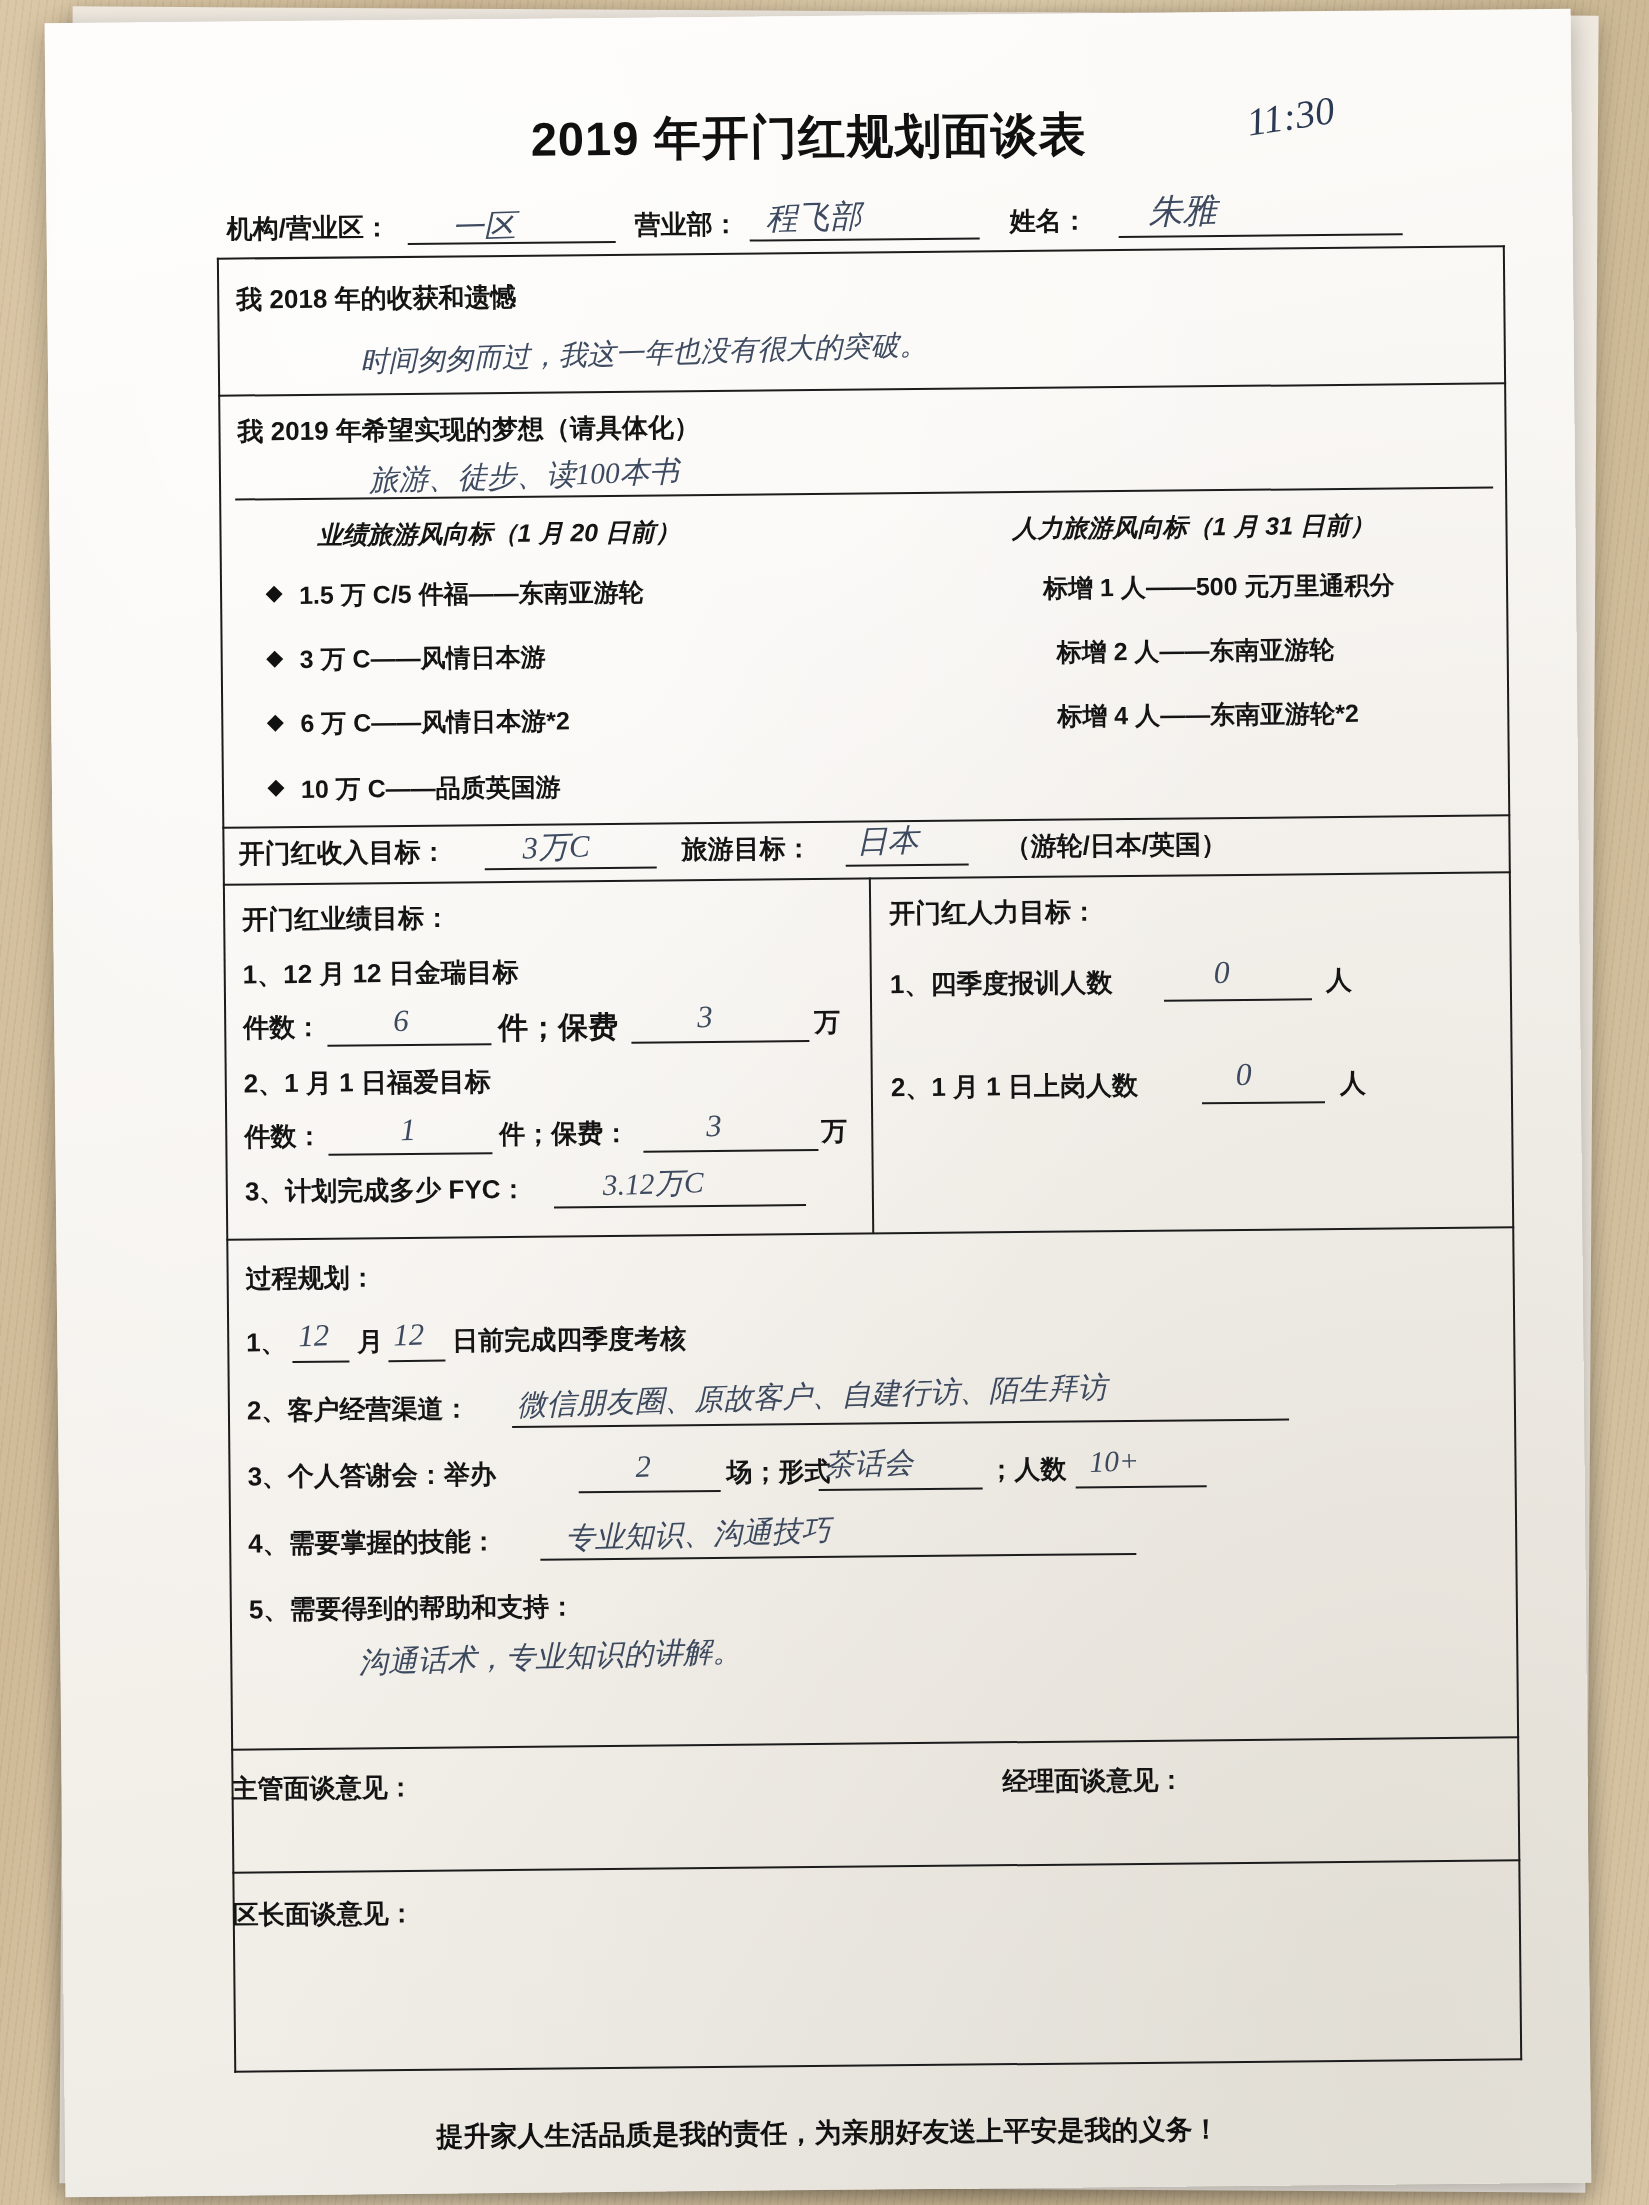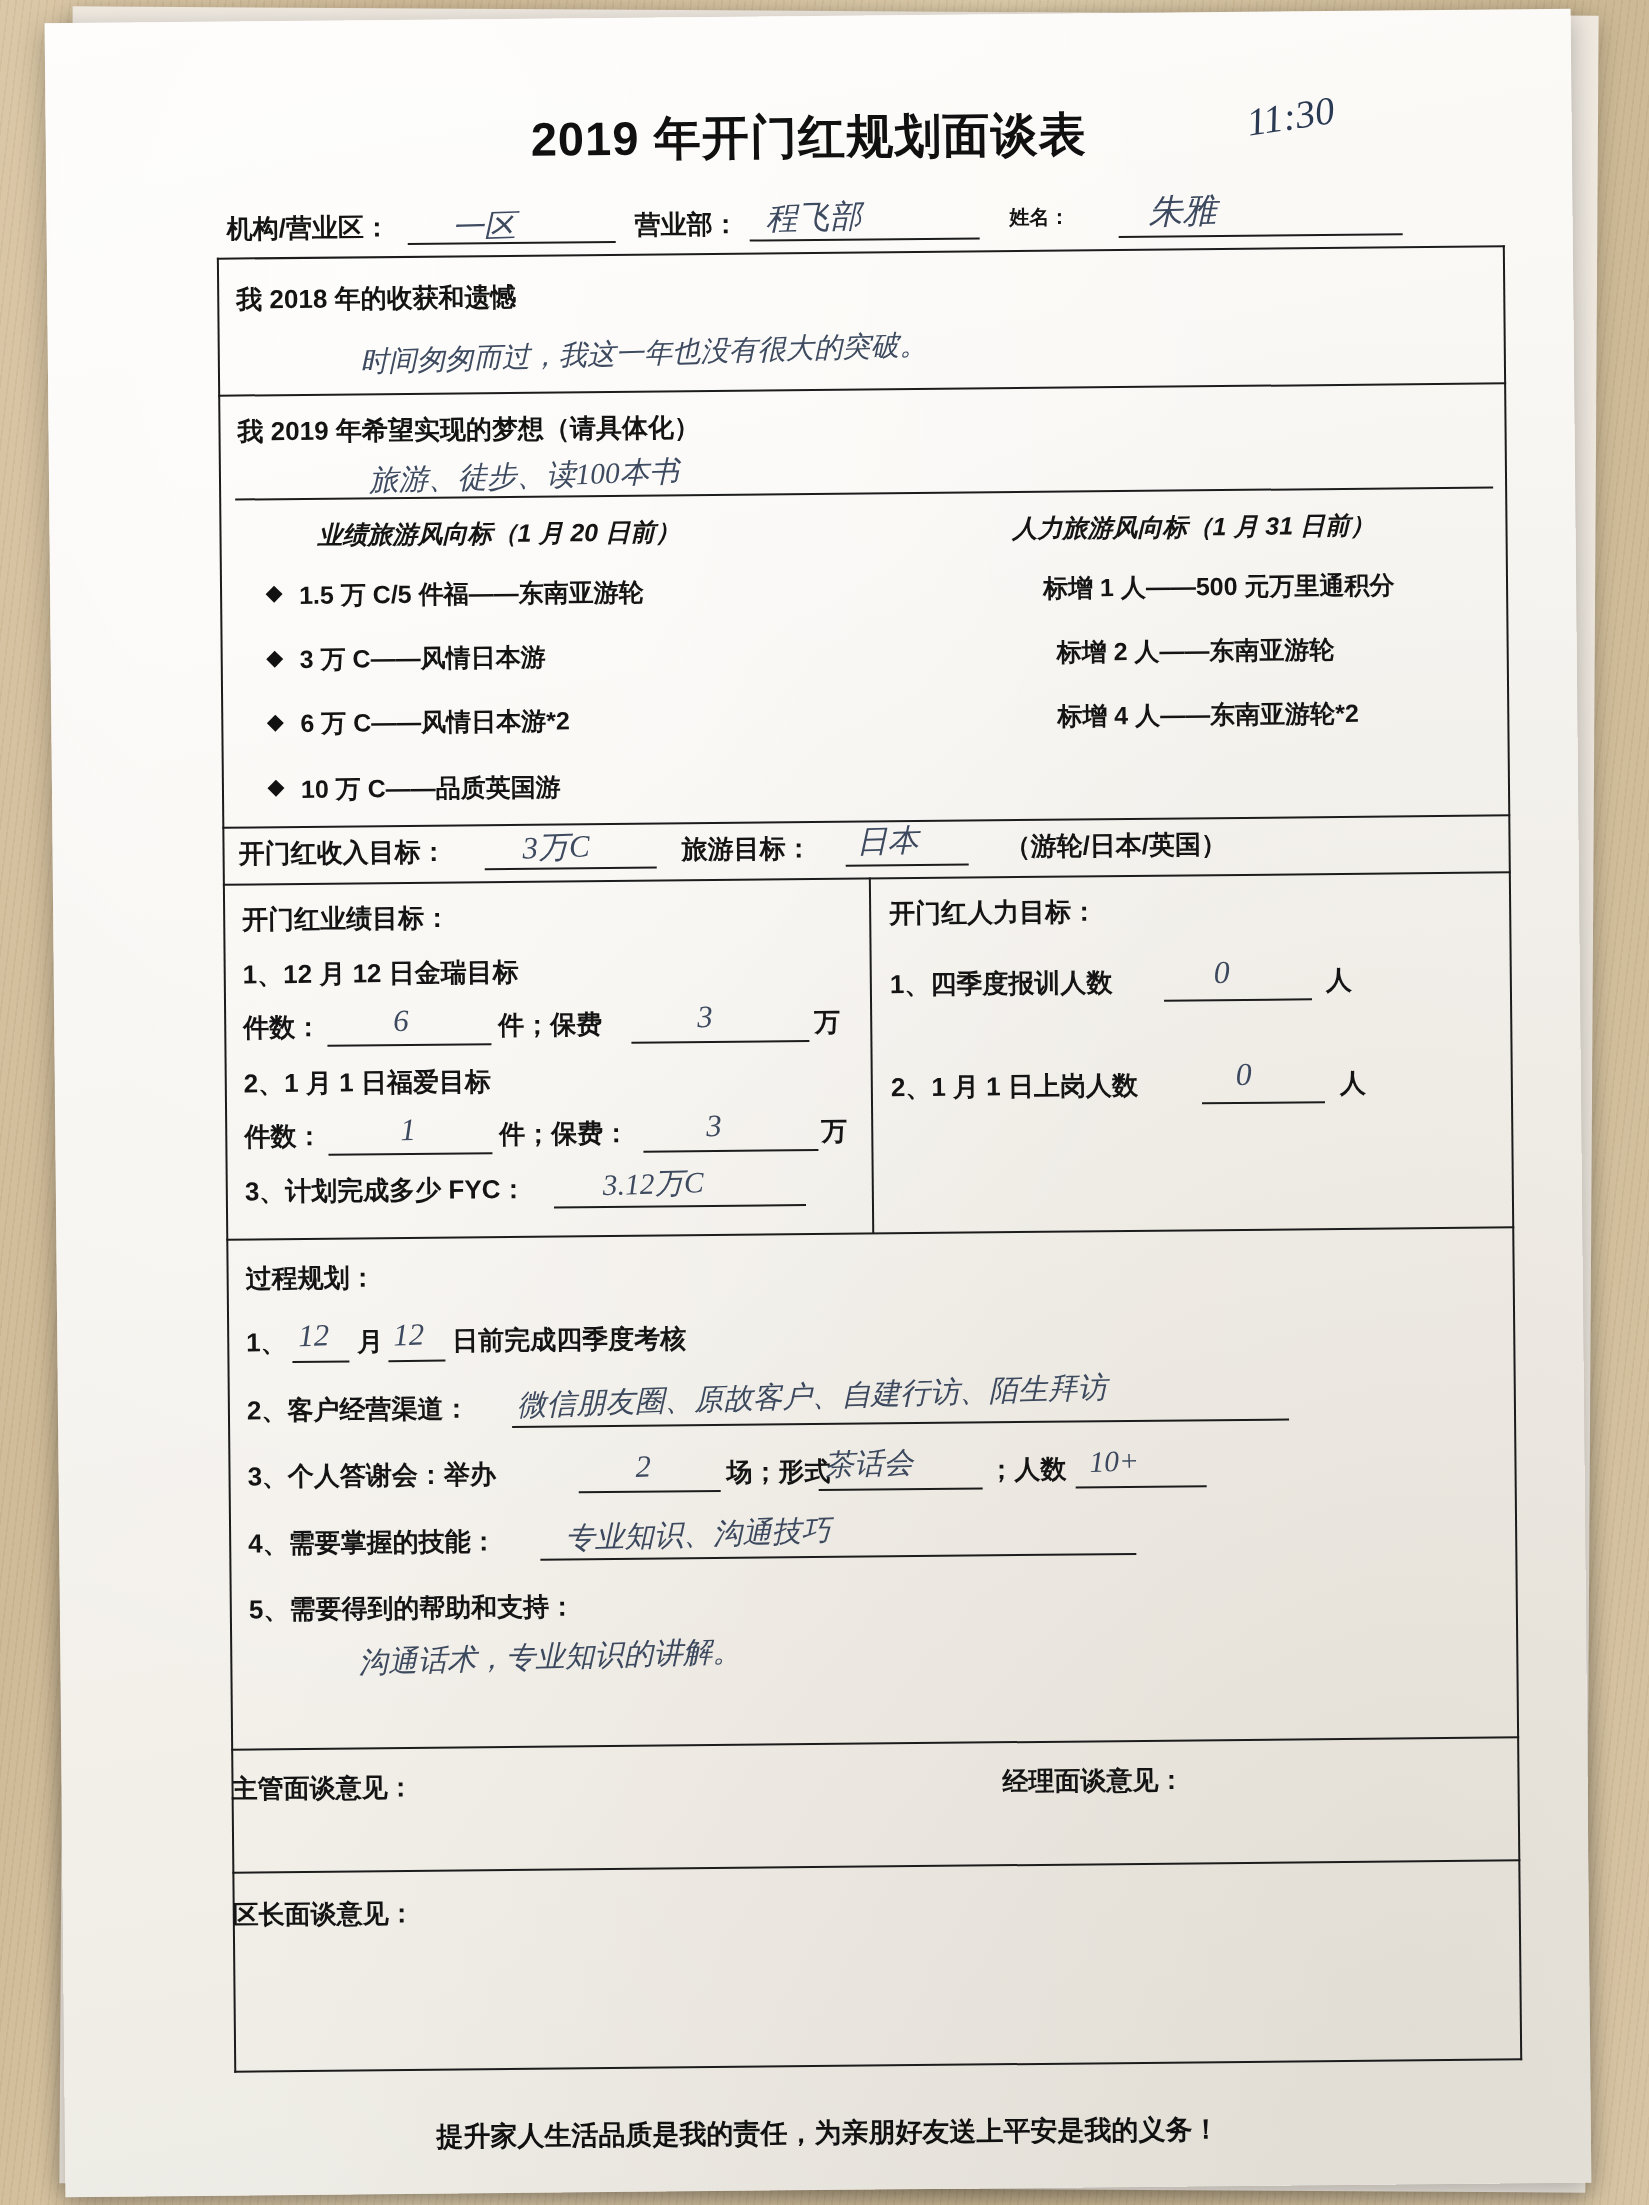--- a/index.html
+++ b/index.html
@@ -144,21 +144,21 @@
     <div id="timestamp">11:30</div>
 
     <div class="t bold" style="left:180px; top:190px; font-size:26px;">机构/营业区：</div>
     <div class="ul" style="left:361px; top:223px; width:208px;"></div>
     <div class="hand" style="left:405px; top:186px; font-size:32px;">一区</div>
 
     <div class="t bold" style="left:588px; top:190px; font-size:26px;">营业部：</div>
     <div class="ul" style="left:703px; top:223px; width:230px;"></div>
     <div class="hand" style="left:719px; top:180px; font-size:32px;">程飞部</div>
 
-    <div class="t bold" style="left:963px; top:190px; font-size:20px;">姓名：</div>
+    <div class="t bold" style="left:963px; top:190px; font-size:26px;">姓名：</div>
     <div class="ul" style="left:1072px; top:223px; width:284px;"></div>
     <div class="hand" style="left:1102px; top:176px; font-size:34px;">朱雅</div>
 
     <div class="line hline" style="left:170px; top:236px; width:1288px;"></div>
     <div class="line vline" style="left:170px; top:236px; height:1815px;"></div>
     <div class="line vline" style="left:1456px; top:236px; height:1815px;"></div>
     <div class="line hline" style="left:170px; top:2049px; width:1288px;"></div>
 
     <div class="t bold" style="left:189px; top:261px; font-size:26px;">我 2018 年的收获和遗憾</div>
     <div class="hand" style="left:312px; top:317px; font-size:28.4px;">时间匆匆而过，我这一年也没有很大的突破。</div>
@@ -203,21 +203,21 @@
 
     <div class="line vline" style="left:816px; top:862px; height:356px;"></div>
     <div class="line hline" style="left:170px; top:1217px; width:1288px;"></div>
 
     <div class="t bold" style="left:189px; top:881px; font-size:26px;">开门红业绩目标：</div>
     <div class="t bold" style="left:189px; top:936px; font-size:26px;">1、12 月 12 日金瑞目标</div>
 
     <div class="t bold" style="left:189px; top:989px; font-size:26px;">件数：</div>
     <div class="ul" style="left:273px; top:1024px; width:164px;"></div>
     <div class="hand" style="left:339px; top:983px; font-size:31px;">6</div>
-    <div class="t bold" style="left:444px; top:989px; font-size:26px;">件；保费</div>
+    <div class="t bold" style="left:444px; top:989px; font-size:30px;">件；保费</div>
     <div class="ul" style="left:577px; top:1024px; width:178px;"></div>
     <div class="hand" style="left:643px; top:982px; font-size:31px;">3</div>
     <div class="t bold" style="left:760px; top:989px; font-size:26px;">万</div>
 
     <div class="t bold" style="left:189px; top:1045px; font-size:26px;">2、1 月 1 日福爱目标</div>
 
     <div class="t bold" style="left:189px; top:1098px; font-size:26px;">件数：</div>
     <div class="ul" style="left:273px; top:1133px; width:164px;"></div>
     <div class="hand" style="left:345px; top:1092px; font-size:31px;">1</div>
     <div class="t bold" style="left:444px; top:1098px; font-size:26px;">件；保费：</div>

